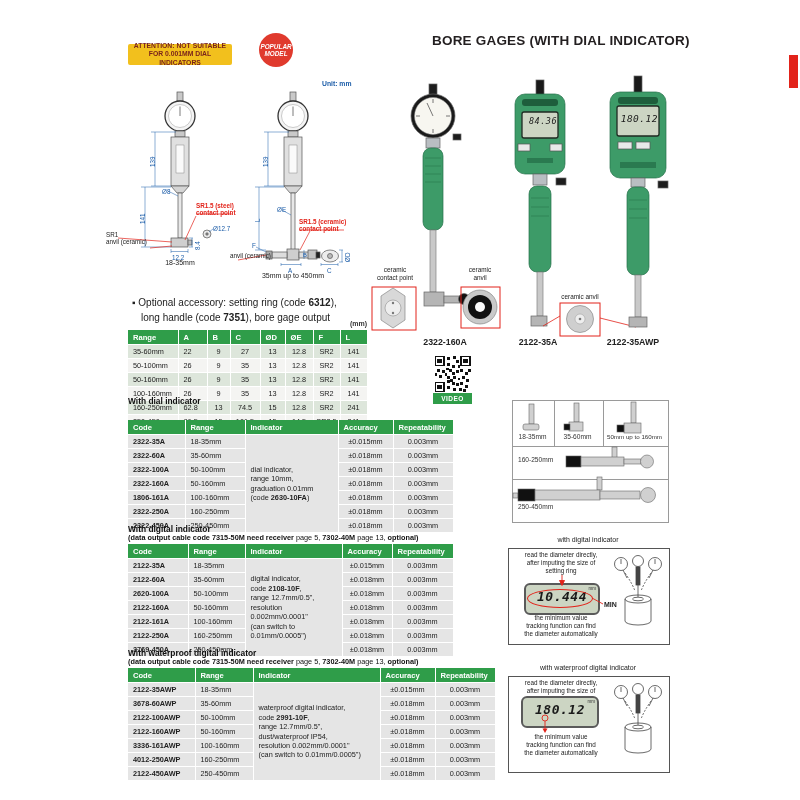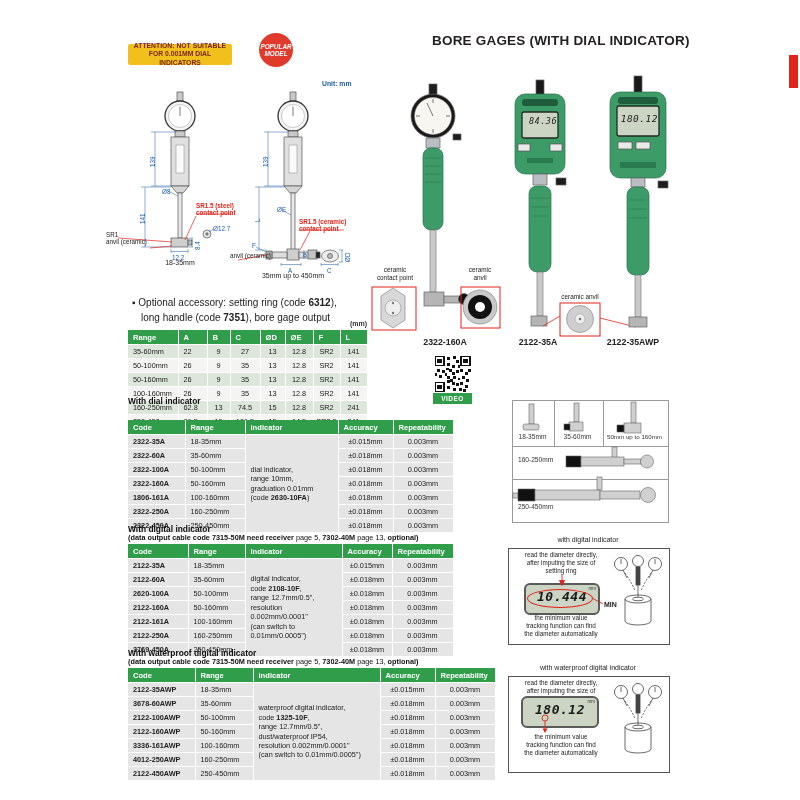--- a/index.html
+++ b/index.html
@@ -580,21 +580,21 @@
           <th>Indicator</th>
           <th>Accuracy</th>
           <th>Repeatability</th>
         </tr>
       </thead>
     <tbody>
         <tr>
           <td>2122-35AWP</td>
           <td>18-35mm</td>
           <td rowspan="7" class="ind-cell"><span>waterproof digital indicator,
-code </span><b>1325-10F</b><span>,
+code </span><b>2991-10F</b><span>,
 range 12.7mm/0.5",
 dust/waterproof IP54,
 resolution 0.002mm/0.0001"
 (can switch to 0.01mm/0.0005")</span></td>
           <td>±0.015mm</td>
           <td>0.003mm</td>
         </tr>
         <tr>
           <td>3678-60AWP</td>
           <td>35-60mm</td>

